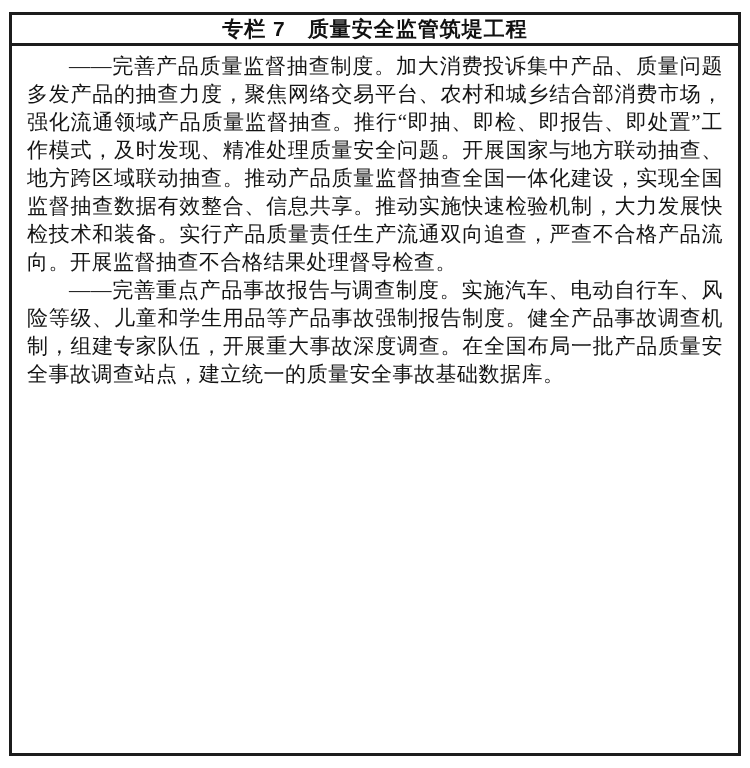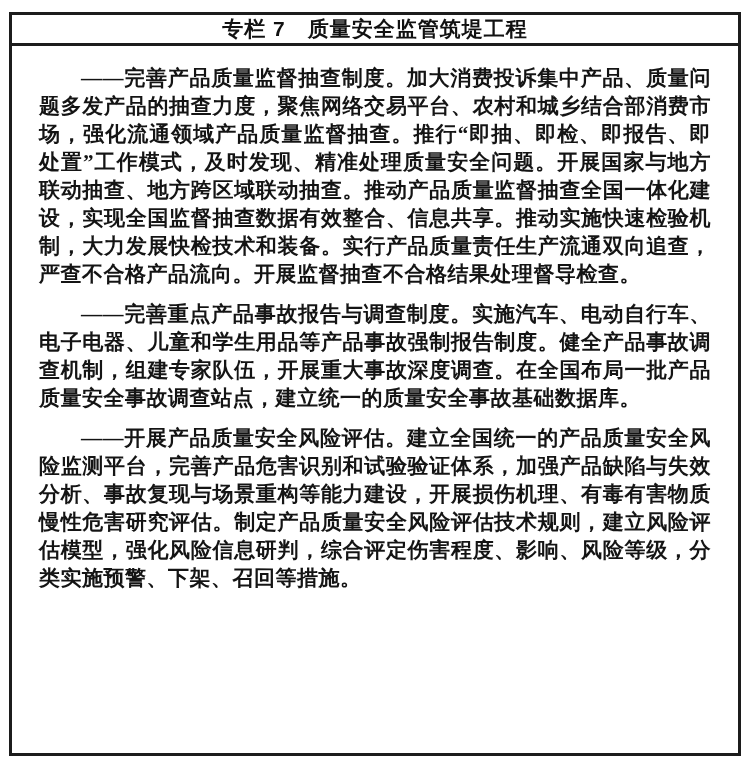--- a/index.html
+++ b/index.html
@@ -47,33 +47,31 @@
   .box-body {
     box-sizing: border-box;
     padding: 6px 15px 0 15px;
     font-size: 21px;
     line-height: 28px;
     text-align: justify;
     text-justify: inter-character;
     color: #141414;
   }
   .box-body p {
-    margin: 12px;
+    margin: 0;
     text-indent: 2em;
     letter-spacing: 0.5px;
-    font-weight: bold;
   }
 </style>
 </head>
 <body>
 
 <div class="page">
   <div class="box">
     <div class="title-bar">
       <span class="title">专栏 7　质量安全监管筑堤工程</span>
     </div>
     <div class="box-body">
       <p>——完善产品质量监督抽查制度。加大消费投诉集中产品、质量问题多发产品的抽查力度，聚焦网络交易平台、农村和城乡结合部消费市场，强化流通领域产品质量监督抽查。推行“即抽、即检、即报告、即处置”工作模式，及时发现、精准处理质量安全问题。开展国家与地方联动抽查、地方跨区域联动抽查。推动产品质量监督抽查全国一体化建设，实现全国监督抽查数据有效整合、信息共享。推动实施快速检验机制，大力发展快检技术和装备。实行产品质量责任生产流通双向追查，严查不合格产品流向。开展监督抽查不合格结果处理督导检查。</p>
-      <p>——完善重点产品事故报告与调查制度。实施汽车、电动自行车、电子电器、儿童和学生用品等产品事故强制报告制度。健全产品事故调查机制，组建专家队伍，开展重大事故深度调查。在全国布局一批产品质量安全事故调查站点，建立统一的质量安全事故基础数据库。</p>
-      <p>——开展产品质量安全风险评估。建立全国统一的产品质量安全风险监测平台，完善产品危害识别和试验验证体系，加强产品缺陷与失效分析、事故复现与场景重构等能力建设，开展损伤机理、有毒有害物质慢性危害研究评估。制定产品质量安全风险评估技术规则，建立风险评估模型，强化风险信息研判，综合评定伤害程度、影响、风险等级，分类实施预警、下架、召回等措施。</p>
+      <p>——完善重点产品事故报告与调查制度。实施汽车、电动自行车、风险等级、儿童和学生用品等产品事故强制报告制度。健全产品事故调查机制，组建专家队伍，开展重大事故深度调查。在全国布局一批产品质量安全事故调查站点，建立统一的质量安全事故基础数据库。</p>
     </div>
   </div>
 </div>
 
 </body></html>

